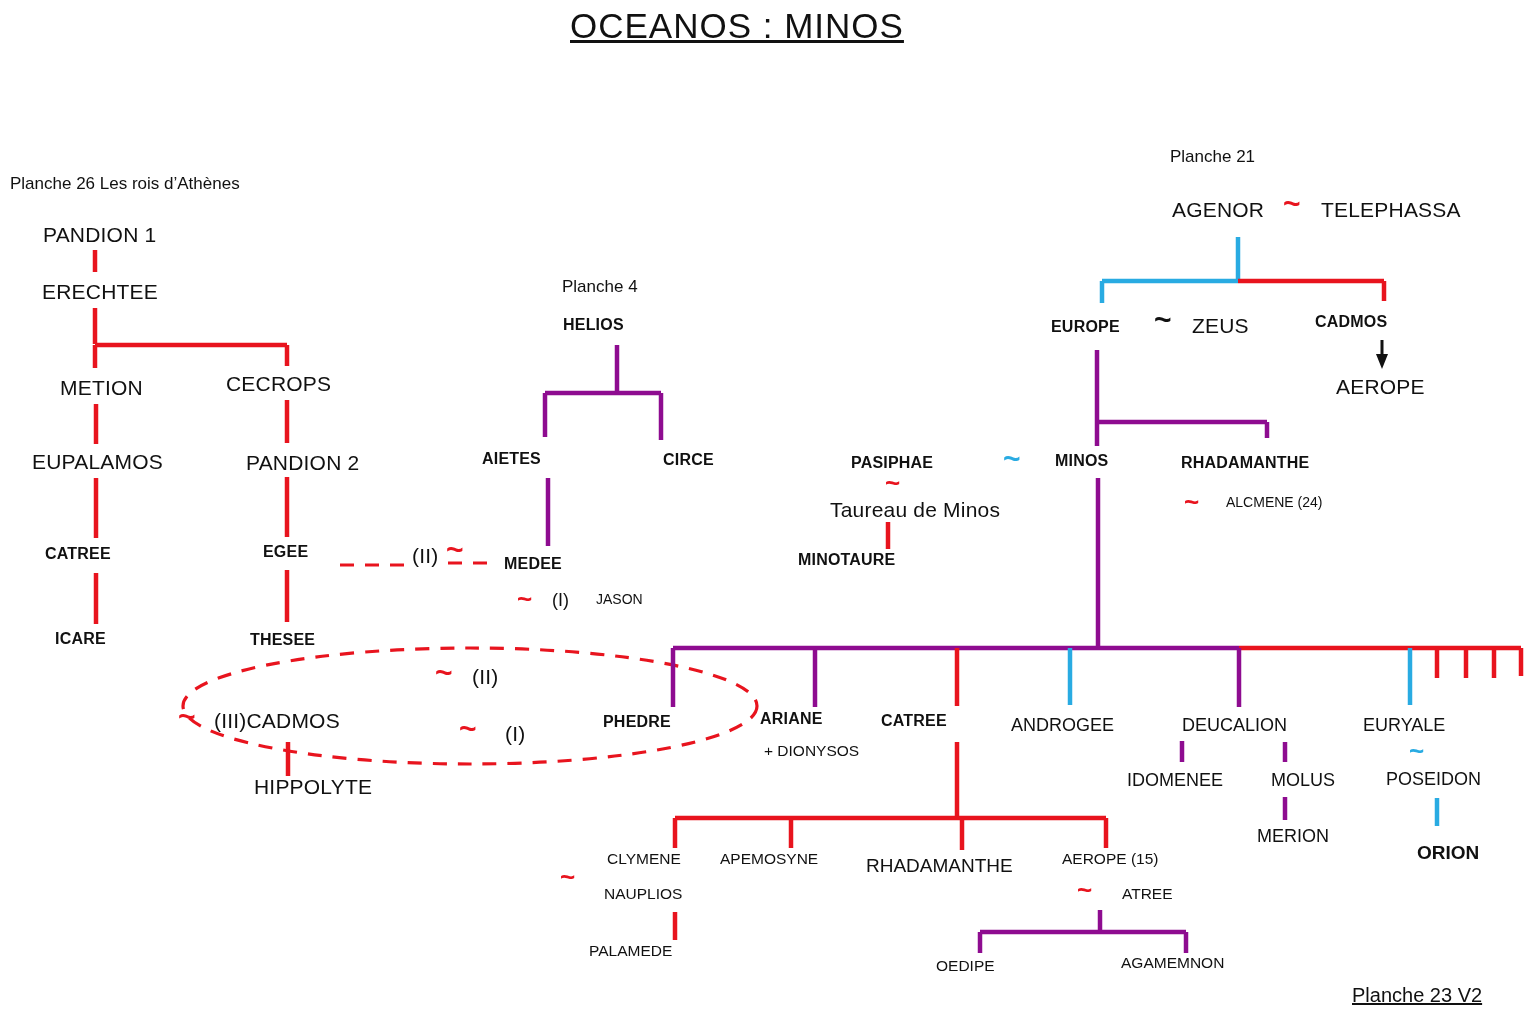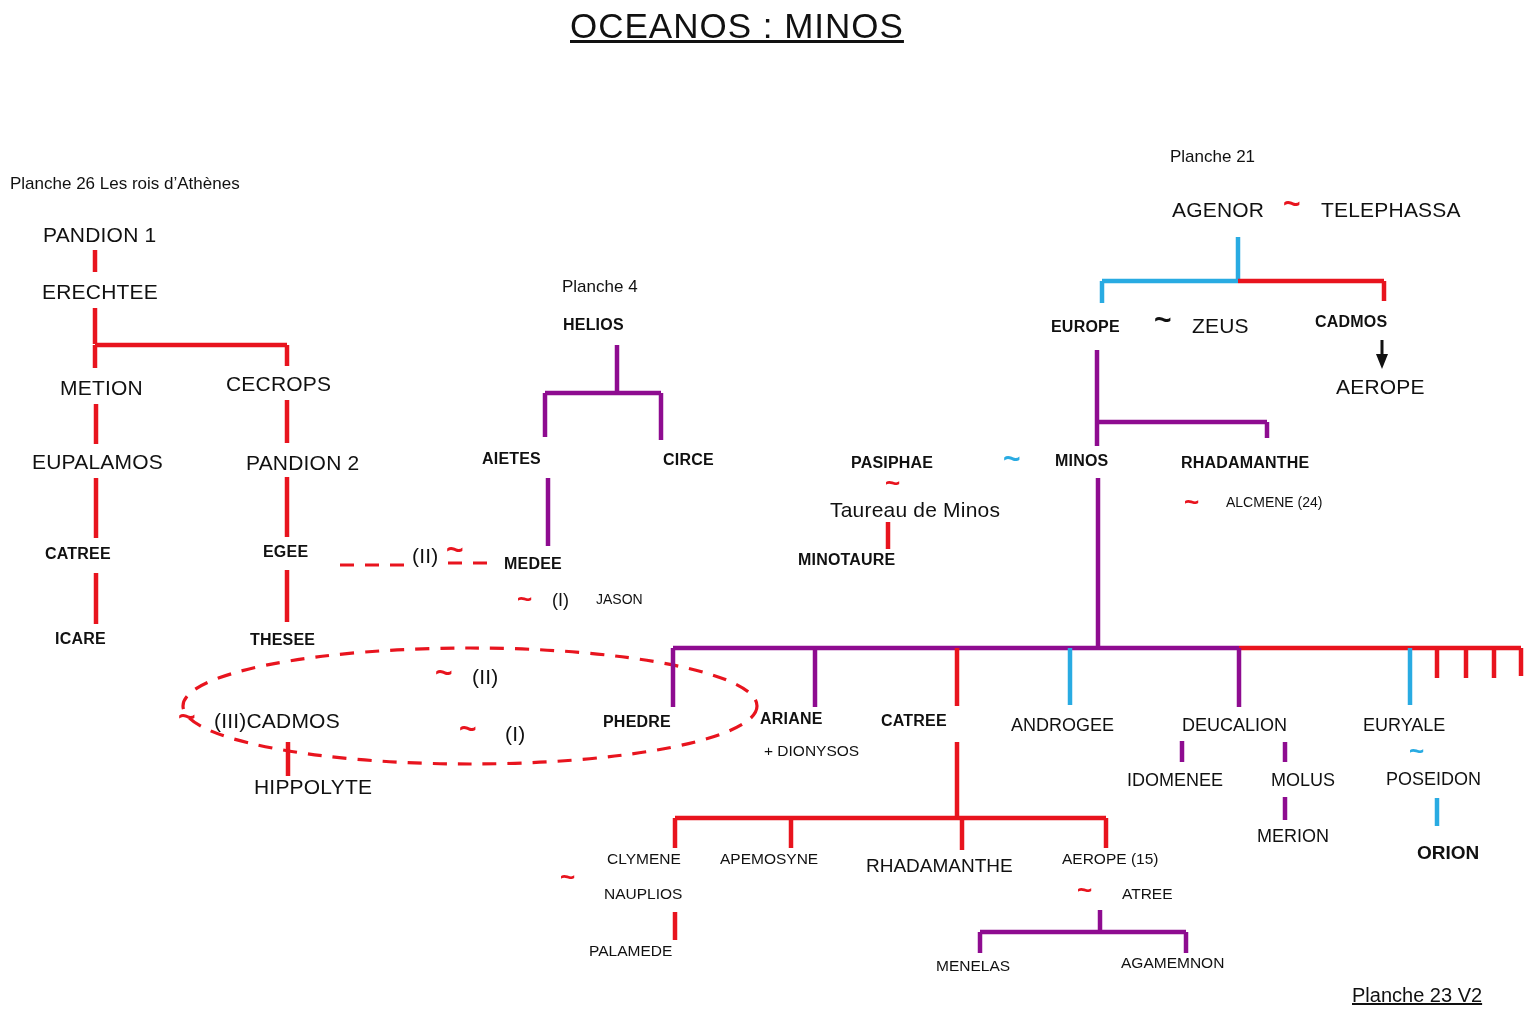--- a/index.html
+++ b/index.html
@@ -203,16 +203,16 @@
 
   <div class="lbl sm" style="left:607px;top:851px">CLYMENE</div>
   <span class="tl tl-md c-red" style="left:560px;top:864px">~</span>
   <div class="lbl sm" style="left:604px;top:886px">NAUPLIOS</div>
   <div class="lbl sm" style="left:720px;top:851px">APEMOSYNE</div>
   <div class="lbl big-sm" style="left:866px;top:856px">RHADAMANTHE</div>
   <div class="lbl sm" style="left:1062px;top:851px">AEROPE (15)</div>
   <span class="tl tl-md c-red" style="left:1077px;top:877px">~</span>
   <div class="lbl sm" style="left:1122px;top:886px">ATREE</div>
   <div class="lbl sm" style="left:589px;top:943px">PALAMEDE</div>
-  <div class="lbl sm" style="left:936px;top:958px">MENELAS</div>
+  <div class="lbl sm" style="left:936px;top:958px">OEDIPE</div>
   <div class="lbl sm" style="left:1121px;top:955px">AGAMEMNON</div>
 
 </div>
 
 </body></html>

